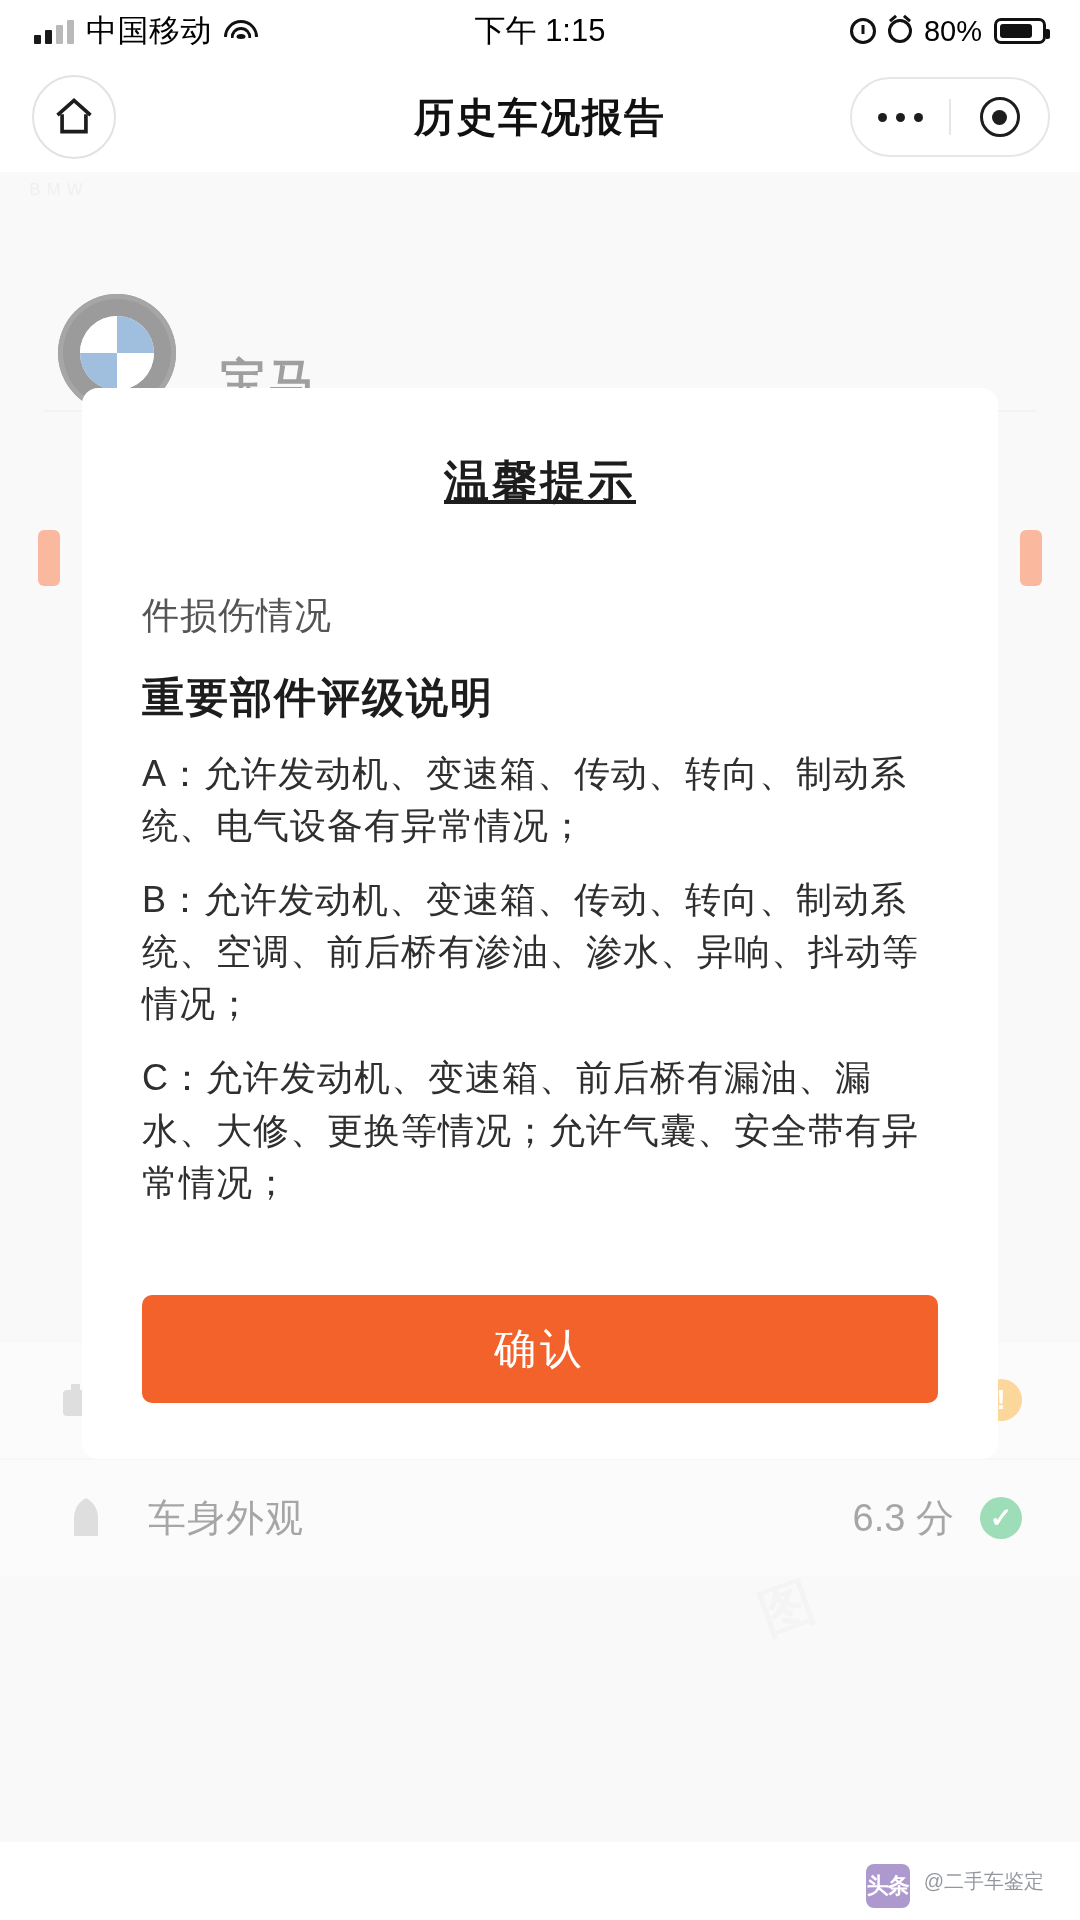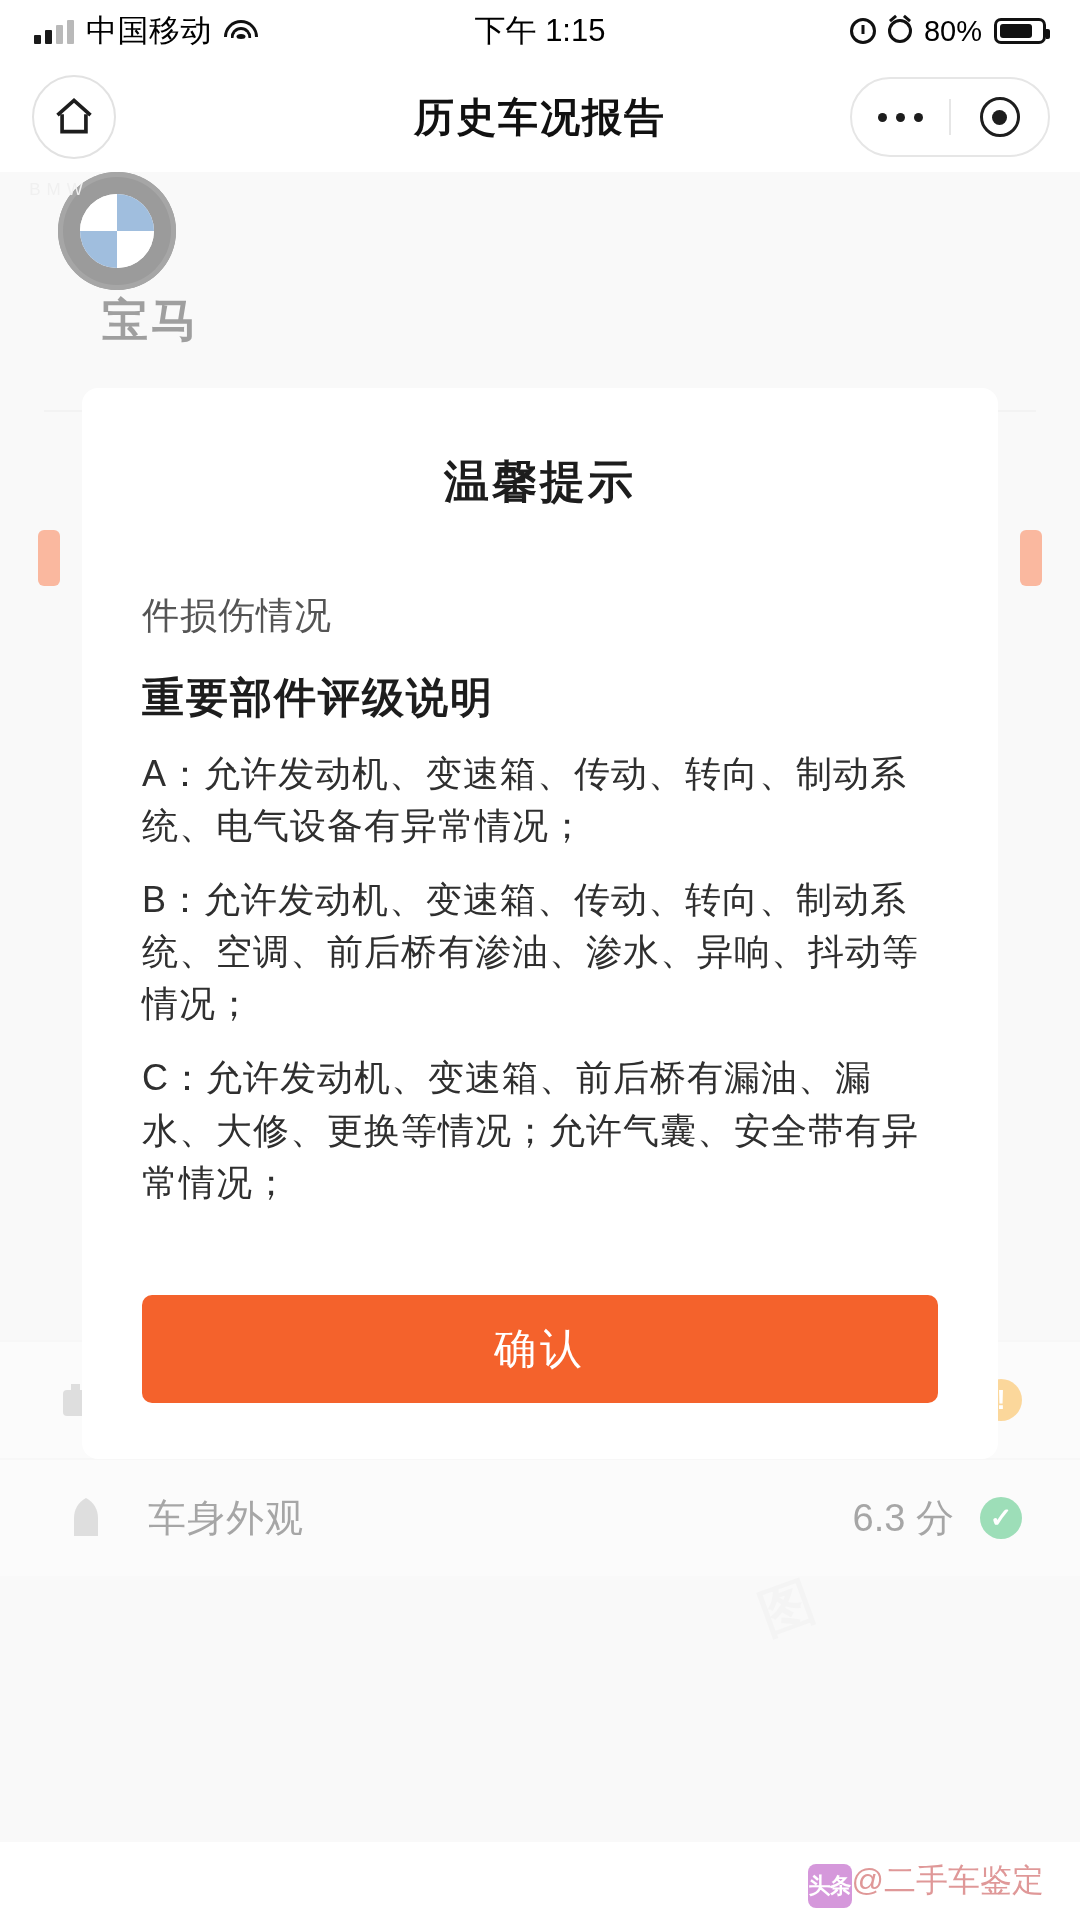--- a/index.html
+++ b/index.html
@@ -64,21 +64,21 @@
   .cap-div { width:2px; height:36px; background:#e6e6e6; }
   .dots { display:flex; gap:9px; }
   .dots i { width:9px; height:9px; background:#1d1d1d; border-radius:50%; }
   .target { width:40px; height:40px; border:3px solid #1d1d1d; border-radius:50%; display:flex; align-items:center; justify-content:center; }
   .target i { width:15px; height:15px; background:#1d1d1d; border-radius:50%; }
 
   
   .page { position:absolute; top:172px; left:0; width:1080px; height:1748px; background:#f2f2f2; overflow:hidden; }
   .wm { position:absolute; color:rgba(0,0,0,0.045); font-size:54px; font-weight:bold; transform:rotate(-20deg); white-space:nowrap; }
 
-  .car-head { position:absolute; top:0; left:0; width:1080px; height:240px; background:#f2f2f2; display:flex; align-items:flex-start; padding-left:58px;flex-direction:column; }
+  .car-head { position:absolute; top:0; left:0; width:1080px; height:240px; background:#f2f2f2; display:flex; align-items:flex-end; padding-left:58px; }
   .bmw { width:118px; height:118px; border-radius:50%; background:#222; display:flex; align-items:center; justify-content:center; box-shadow:0 0 0 5px #3a3a3a inset; }
   .bmw-in { width:74px; height:74px; border-radius:50%; overflow:hidden; position:relative; background:#fff; }
   .bmw-in span { position:absolute; width:37px; height:37px; }
   .bmw-in span:nth-child(1){ left:0; top:0; background:#fff; }
   .bmw-in span:nth-child(2){ right:0; top:0; background:#2e6fb7; }
   .bmw-in span:nth-child(3){ left:0; bottom:0; background:#2e6fb7; }
   .bmw-in span:nth-child(4){ right:0; bottom:0; background:#fff; }
   .bmw-letters { position:absolute; top:8px; left:0; width:118px; text-align:center; color:#ddd; font-size:17px; letter-spacing:6px; }
   .car-name { margin-left:44px; font-size:46px; color:#2b2b2b; font-weight:bold; letter-spacing:3px; }
 
@@ -92,33 +92,33 @@
   .rowlist { position:absolute; left:0; top:1168px; width:1080px; }
   .row { height:118px; display:flex; align-items:center; padding:0 58px; border-top:2px solid #ededed; background:#f6f6f6; }
   .row-ic { width:56px; height:46px; display:flex; align-items:center; justify-content:center; color:#b6b6b6; }
   .row-label { margin-left:34px; font-size:38px; color:#3a3a3a; letter-spacing:1px; }
   .row-score { margin-left:auto; font-size:38px; color:#3a3a3a; }
   .row-badge { margin-left:26px; width:42px; height:42px; border-radius:50%; color:#fff; font-size:27px; display:flex; align-items:center; justify-content:center; font-weight:bold; }
   .b-warn { background:#f5a623; }
   .b-ok { background:#27b562; }
 
   .footer-bar { position:absolute; left:0; bottom:0; width:1080px; height:78px; background:#fff; display:flex; align-items:center; justify-content:flex-end; padding-right:36px; }
-  .foot-logo { width:44px; height:44px; background:#a21caf; border-radius:8px; color:#fff; font-size:22px; display:flex; align-items:center; justify-content:center; font-weight:bold; letter-spacing:-1px;margin-top:10px; }
-  .foot-txt { font-size:32px; color:#b91c1c; }
+  .foot-logo { width:44px; height:44px; background:#4c1d95; border-radius:8px; color:#fff; font-size:22px; display:flex; align-items:center; justify-content:center; font-weight:bold; letter-spacing:-1px;margin-top:10px; }
+  .foot-txt { margin-left:14px; font-size:20px; color:#0f172a; }
 
   
   .overlay { position:absolute; top:172px; left:0; width:1080px; height:1748px; background:rgba(255,255,255,0.55); z-index:50; }
 
   
   .modal {
     position:absolute; left:82px; top:388px; width:916px;
     background:#ffffff; border-radius:16px; z-index:60;
     padding:64px 0 0 0;
   }
-  .modal-title { text-align:center; font-size:45px; font-weight:bold; color:#1d1d1d; letter-spacing:3px; }
+  .modal-title { text-align:center; font-size:45px; font-weight:bold; color:#1d1d1d; letter-spacing:3px;text-decoration:underline; }
   .modal-body { padding:76px 60px 0 60px; }
   .lead { font-size:37px; color:#555; letter-spacing:1px; line-height:1.5; }
   .sub { font-size:42px; color:#1d1d1d; font-weight:bold; margin-top:26px; letter-spacing:2px; }
   .para { font-size:36px; color:#2f2f2f; line-height:1.45; margin-top:22px; letter-spacing:1px; }
   .confirm {
     margin:86px 60px 56px 60px; height:108px; border-radius:10px;
     background:#f4622c; color:#fff; font-size:42px; letter-spacing:4px;
     display:flex; align-items:center; justify-content:center; border:none; width:calc(100% - 120px);
     font-family:"Liberation Sans", sans-serif;
   }

